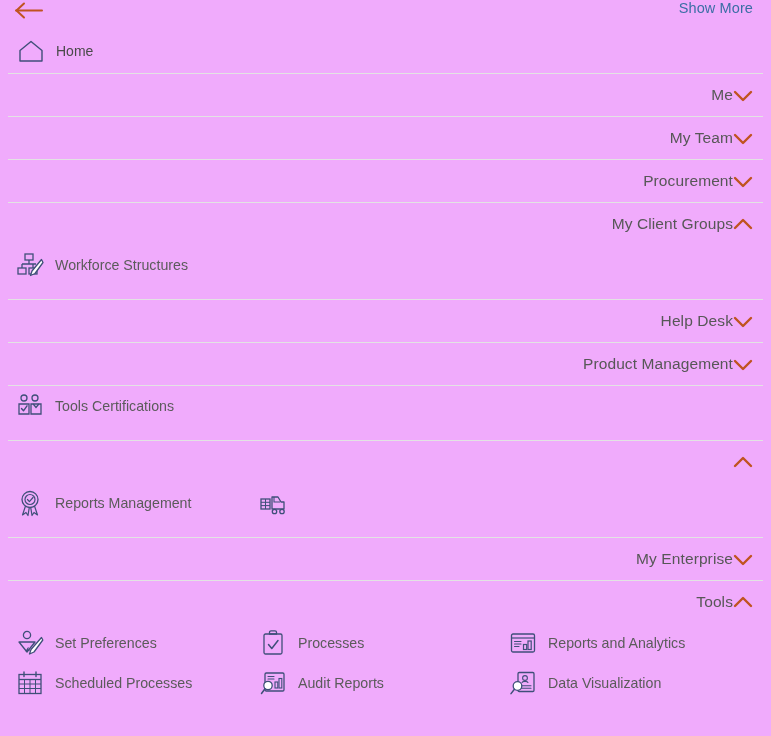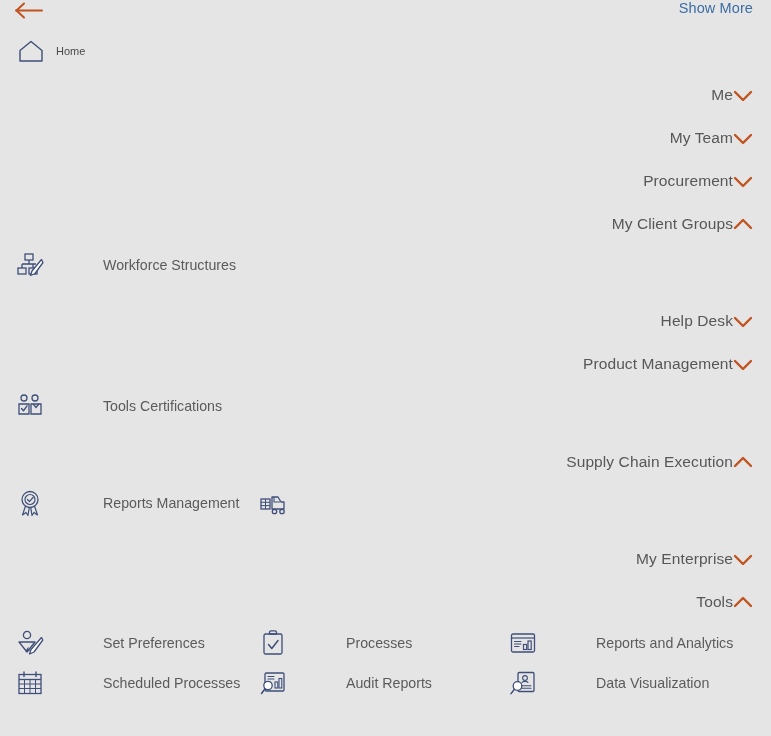--- a/index.html
+++ b/index.html
@@ -4,21 +4,21 @@
 <title>Navigator</title>
 <style>
   * { box-sizing: border-box; }
   html, body {
     margin: 0; padding: 0;
     width: 771px; height: 736px;
     background: #ffffff;
     font-family: "Liberation Sans", sans-serif;
     -webkit-font-smoothing: antialiased;
   }
-  .page { position: relative; width: 771px; height: 736px; overflow: hidden; background:#e5e5e5; }
+  .page { position: relative; width: 771px; height: 736px; overflow: hidden; background:#f0abfc; }
 
   
   .topbar {
     position: relative;
     height: 28px;
     width: 100%;
   }
   .back-btn {
     position: absolute;
     left: 14px; top: -2px;
@@ -39,21 +39,21 @@
   
   .home-row {
     display: flex;
     align-items: center;
     height: 45px;
     padding: 0 16px;
     cursor: pointer;
   }
   .home-row .home-icon { width: 30px; height: 26px; margin-right: 10px; display:block; }
   .home-label {
-    font-size: 11px;
+    font-size: 14px;
     color: #4a4a4a;
   }
 
   
   .sep {
     height: 1px;
     background: #e3e3e3;
     margin: 0 8px;
   }
 
@@ -92,21 +92,20 @@
   .item-icon {
     width: 28px; height: 28px;
     margin-right: 11px;
     flex: 0 0 28px;
     display: block;
   }
   .item-label {
     font-size: 14.2px;
     color: #5b5b5b;
     white-space: nowrap;
-    margin-left: 48px;
   }
 </style>
 </head>
 <body>
 
 <div class="page">
 
   <div class="topbar">
     <button class="back-btn" aria-label="Back">
       <svg class="back-icon" width="30" height="20" viewBox="0 0 30 20">
@@ -207,21 +206,20 @@
                 <path d="M17.2 12 L20 15.5 L22.8 12" fill="none" stroke="#3f4f79" stroke-width="1.3"></path>
               </svg>
               <span class="item-label">Tools Certifications</span>
             </div>
           </div>
         </div>
       </div>
       <div class="sep"></div>
       <div class="group">
         <div class="group-header">
-          <span class="group-title">Supply Chain Execution</span>
           <svg class="chev" viewBox="0 0 20 13">
             <polyline points="2,10 10,2 18,10" fill="none" stroke="#c0531f" stroke-width="2.4" stroke-linecap="round" stroke-linejoin="round"></polyline>
           </svg>
         </div>
         <div class="items">
           <div class="item-row">
             <div class="item col0">
               <svg class="item-icon" viewBox="0 0 28 28">
                 <circle cx="14" cy="10.5" r="8" fill="none" stroke="#3f4f79" stroke-width="1.3"></circle>
                 <circle cx="14" cy="10.5" r="5" fill="none" stroke="#3f4f79" stroke-width="1.2"></circle>

